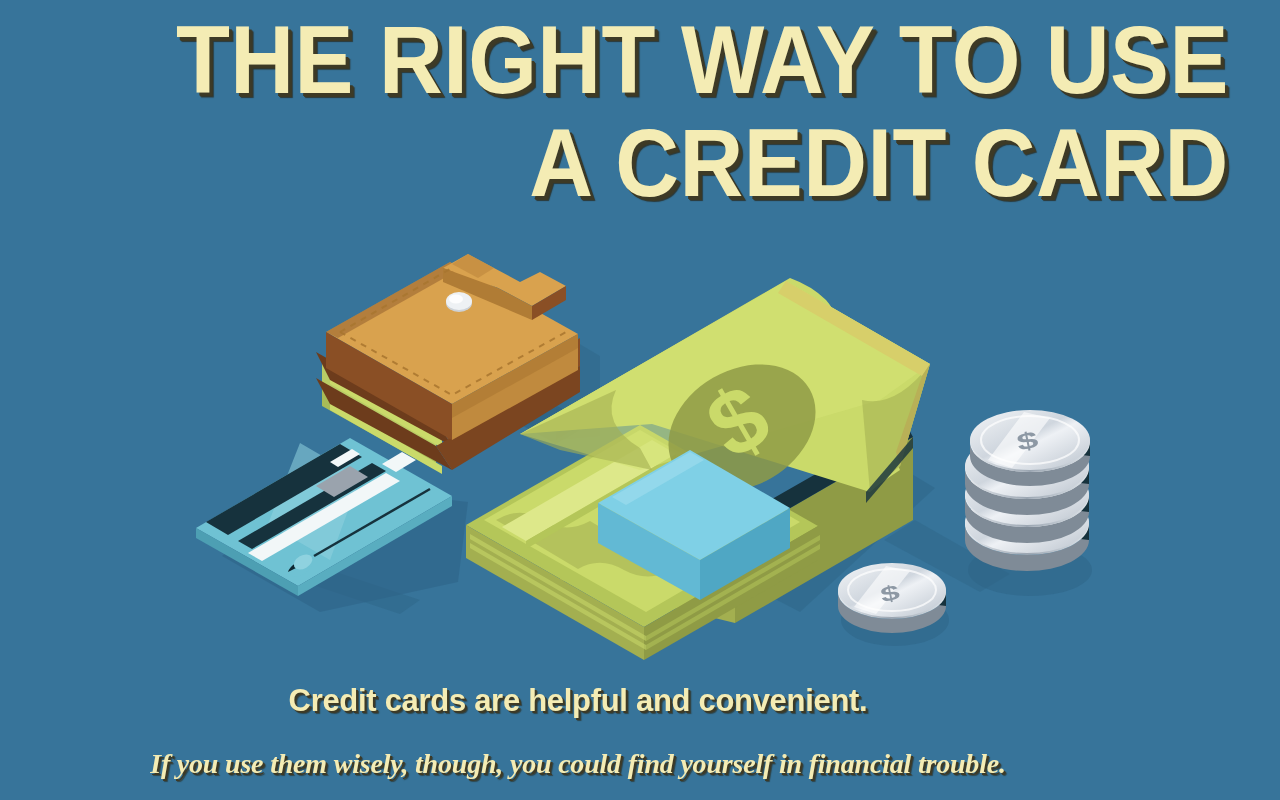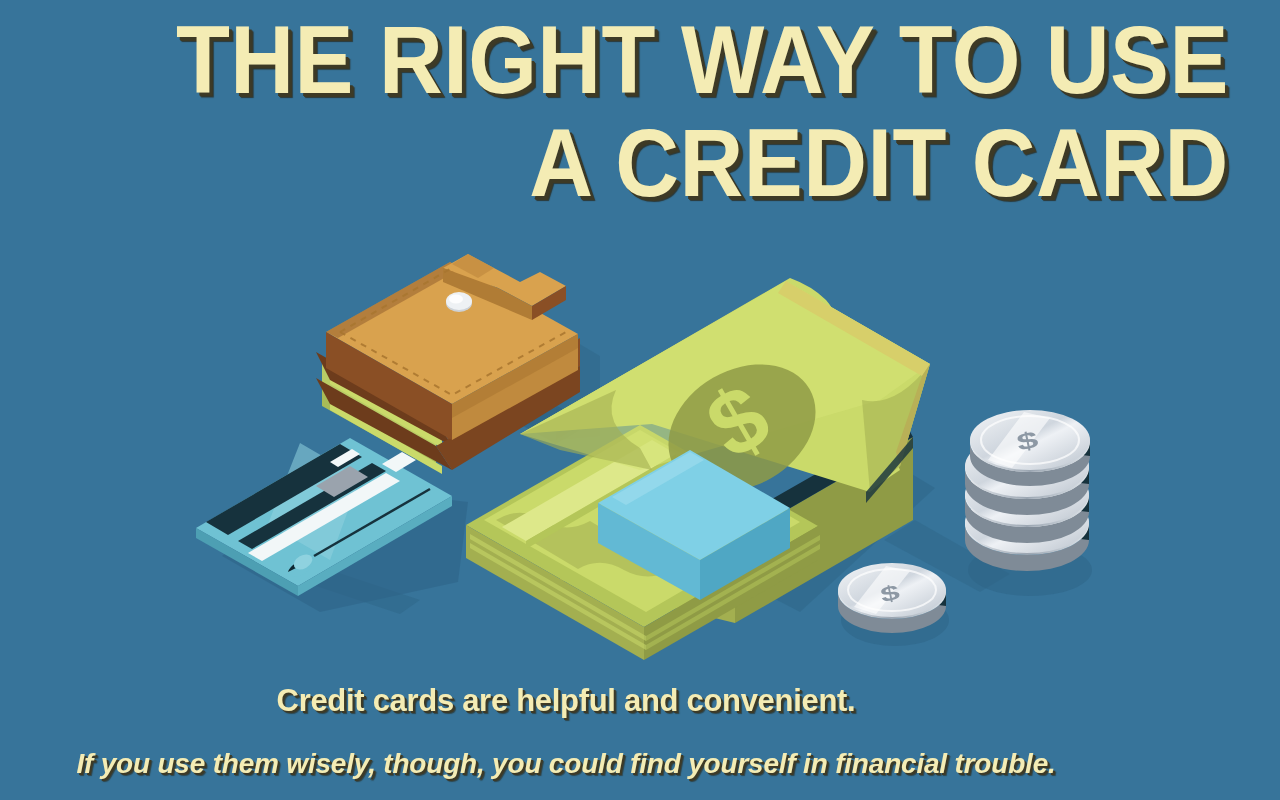--- a/index.html
+++ b/index.html
@@ -36,21 +36,21 @@
     transform: scaleX(0.92);
     text-shadow:
        3px 3px 0 #3d3a26,
        4px 4px 0 #3d3a26,
        5px 5px 1px rgba(40,38,24,0.75);
   }
 
   
   .caption-block {
     position: absolute;
-    left: 4px;
+    left: 16px;
     width: 1124px;
     text-align: center;
     user-select: none;
   }
   .caption-main {
     top: 683px;
   }
   .caption-main .caption-text {
     color: #f4ecb4;
     font-weight: bold;
@@ -61,20 +61,21 @@
   .caption-sub {
     top: 748px;
   }
   .caption-sub .caption-text {
     color: #f4ecb4;
     font-weight: bold;
     font-style: italic;
     font-size: 28px;
     letter-spacing: -0.2px;
     text-shadow: 2px 2px 0 #3d3a26, 3px 3px 1px rgba(40,38,24,0.6);
+    font-family: Liberation Serif, serif;
   }
 
   
   #illustration {
     position: absolute;
     left: 0;
     top: 0;
     width: 1280px;
     height: 800px;
     pointer-events: none;

